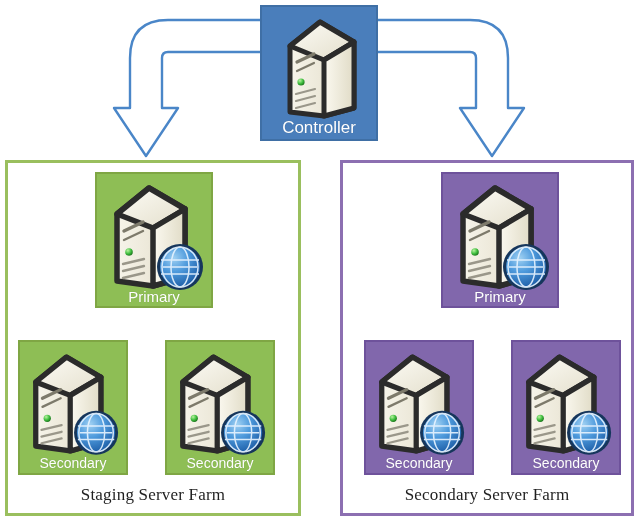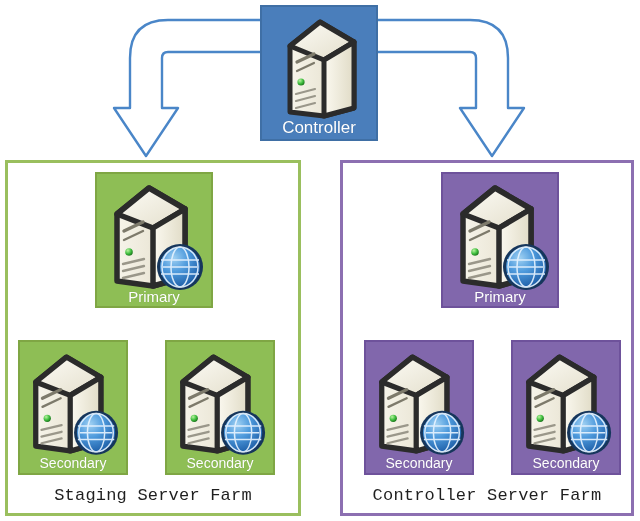--- a/index.html
+++ b/index.html
@@ -30,21 +30,21 @@
   .farm.staging { border-color: #9ABF5E; }
   .farm.production { border-color: #8C6FB1; }
 
   .farm-label {
     position: absolute;
     left: 0;
     width: 100%;
     text-align: center;
     font-size: 17px;
     color: #1f1f1f;
-    font-family: Liberation Mono, monospace;
+    font-family: Liberation Serif, serif;
     letter-spacing: 0.2px;
   }
 
   
   .tile {
     position: absolute;
     box-sizing: border-box;
     border: 2px solid #7FA644;
     background: #8EBE55;
   }
@@ -115,21 +115,21 @@
     <path d="M 114,296 L 114,316 L 100,316 L 118,344 L 136,316 L 122,316 L 122,296 Z" transform="translate(304,0)" fill="#ffffff" stroke="#6E529B" stroke-width="2.4" stroke-linejoin="round"></path>
 
     <path d="M 114,296 L 114,316 L 100,316 L 118,344 L 136,316 L 122,316 L 122,296 Z" transform="translate(418,0)" fill="#ffffff" stroke="#6E529B" stroke-width="2.4" stroke-linejoin="round"></path>
   </svg>
 
   <div class="farm staging" style="left:5px; top:160px; width:296px; height:356px;">
     <div class="farm-label" style="bottom:8px;">Staging Server Farm</div>
   </div>
 
   <div class="farm production" style="left:340px; top:160px; width:294px; height:356px;">
-    <div class="farm-label" style="bottom:8px;">Controller Server Farm</div>
+    <div class="farm-label" style="bottom:8px;">Secondary Server Farm</div>
   </div>
 
   <div class="tile blue" style="left:260px; top:5px; width:118px; height:136px;">
     <div class="server-art" style="left:22px; top:9px;">
       <svg width="76" height="106" viewBox="0 0 76 106">
         <path d="M6,30 L36,6 L70,26 L70,92 L40,100 L6,96 Z" fill="url(#bodyGrad)" stroke="#2B2B2B" stroke-width="5" stroke-linejoin="round"></path>
         <path d="M6,30 L36,6 L70,26 L40,44 Z" fill="url(#topGrad)" stroke="#2B2B2B" stroke-width="5" stroke-linejoin="round"></path>
         <path d="M40,44 L70,26 L70,92 L40,100 Z" fill="url(#sideGrad)" stroke="#2B2B2B" stroke-width="5" stroke-linejoin="round"></path>
         <path d="M13,46 L30,38" stroke="#7D7A6B" stroke-width="3.2" stroke-linecap="round"></path>
         <path d="M13,55 L30,47" stroke="#7D7A6B" stroke-width="2.2" stroke-linecap="round"></path>

